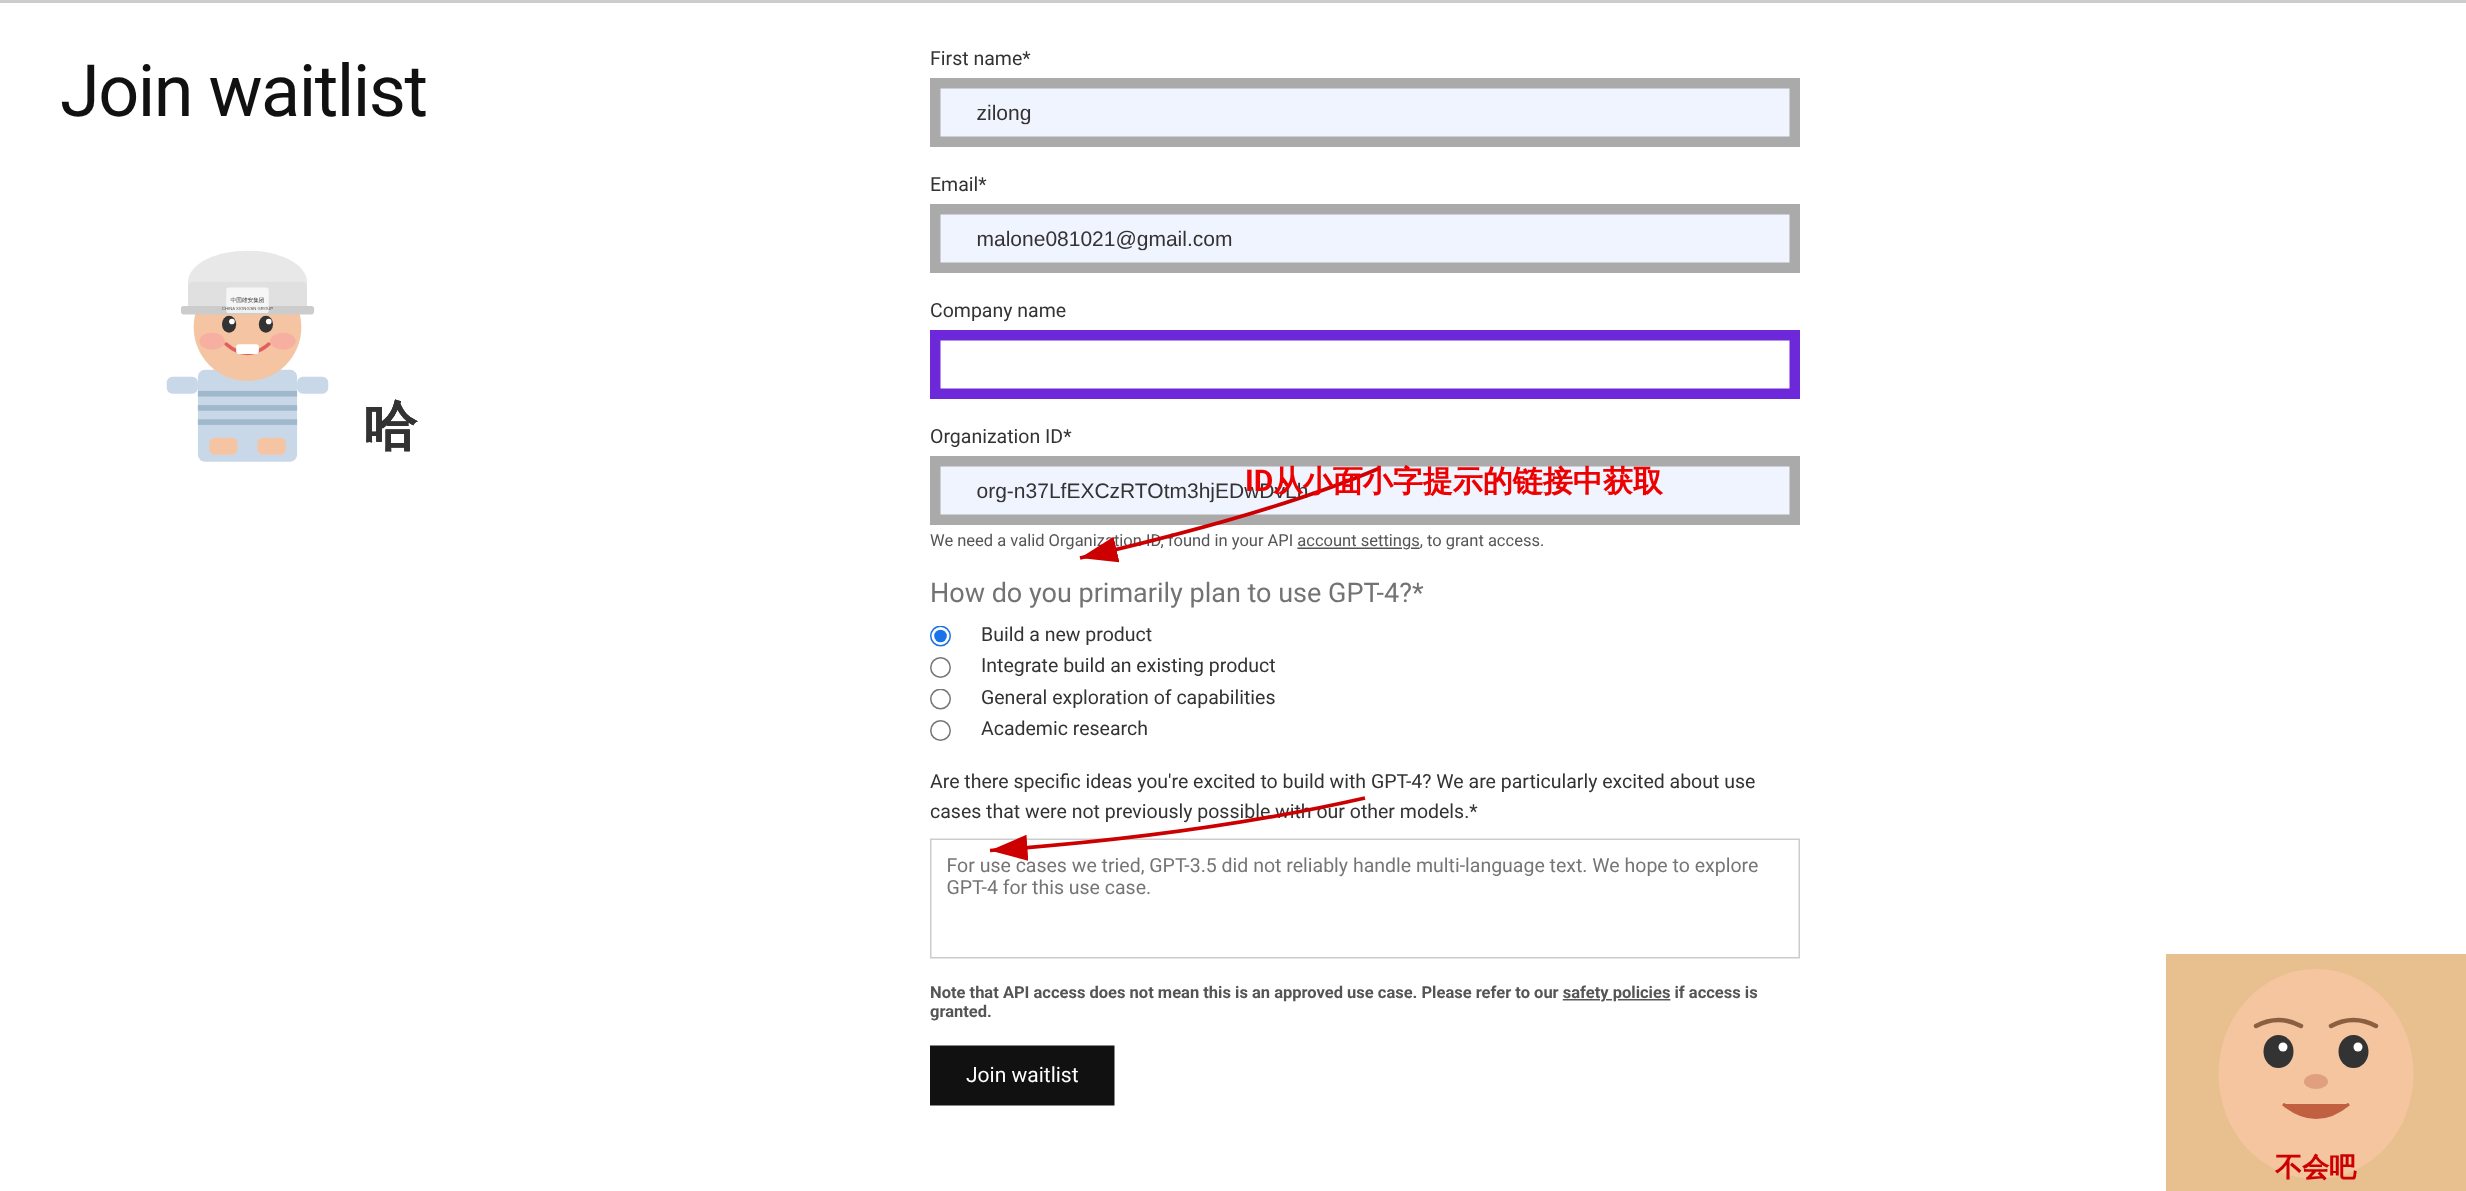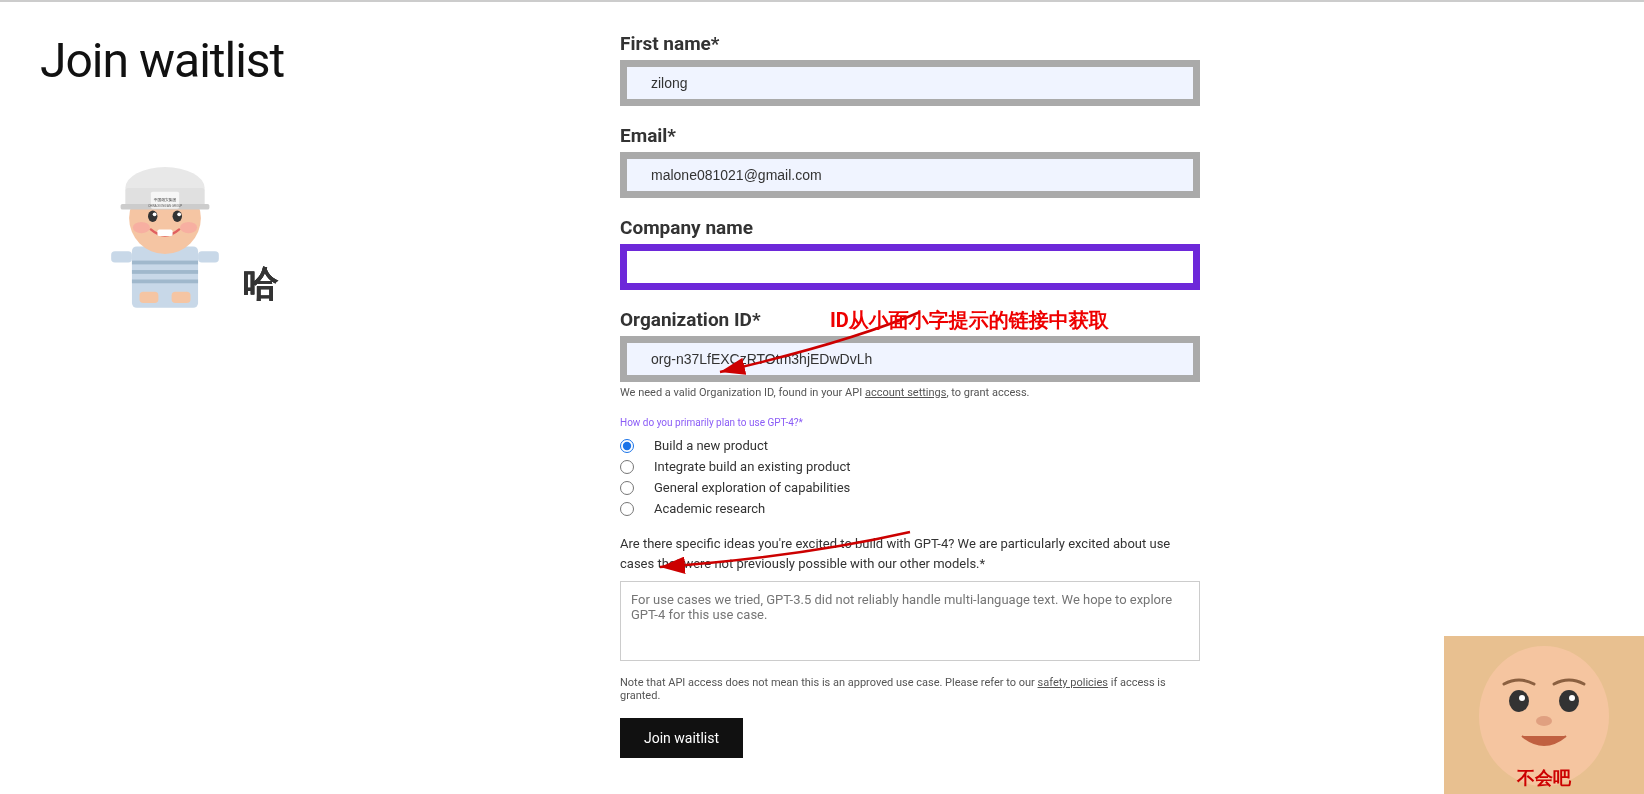--- a/index.html
+++ b/index.html
@@ -50,24 +50,24 @@
     .form-section {
       flex: 1;
       padding-left: 20px;
       max-width: 600px;
     }
     .form-group {
       margin-bottom: 18px;
     }
     .form-label {
       display: block;
-      font-size: 19px;
+      font-size: 13px;
       color: #333;
       margin-bottom: 5px;
-      font-weight: 700;
+      font-weight: 400;
     }
     .form-input {
       width: 100%;
       padding: 8px 24px;
       border: 7px solid #6d28d9;
       font-size: 14px;
       color: #333;
       outline: none;
       background: #fff;
     }
@@ -85,22 +85,22 @@
       margin-top: 4px;
     }
     .helper-text a {
       color: #555;
       text-decoration: underline;
     }
     .radio-group {
       margin-bottom: 18px;
     }
     .radio-group-label {
-      font-size: 10px;
-      color: #8b5cf6;
+      font-size: 18px;
+      color: #737373;
       margin-bottom: 10px;
       display: block;
     }
     .radio-option {
       display: flex;
       align-items: center;
       gap: 20px;
       margin-bottom: 6px;
       font-size: 13px;
       color: #333;
@@ -128,20 +128,21 @@
       color: #aaa;
       resize: none;
       height: 80px;
       font-family: inherit;
       outline: none;
     }
     .note-text {
       font-size: 11px;
       color: #555;
       margin-bottom: 16px;
+      font-weight: bold;
     }
     .note-text a {
       color: #555;
       text-decoration: underline;
     }
     .submit-btn {
       background: #111;
       color: #fff;
       border: none;
       padding: 12px 24px;

